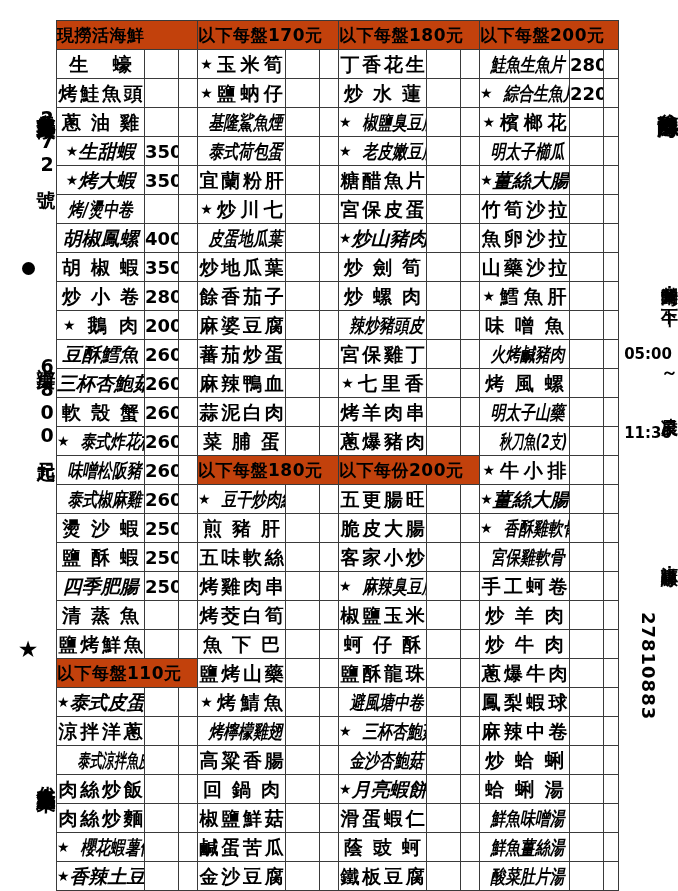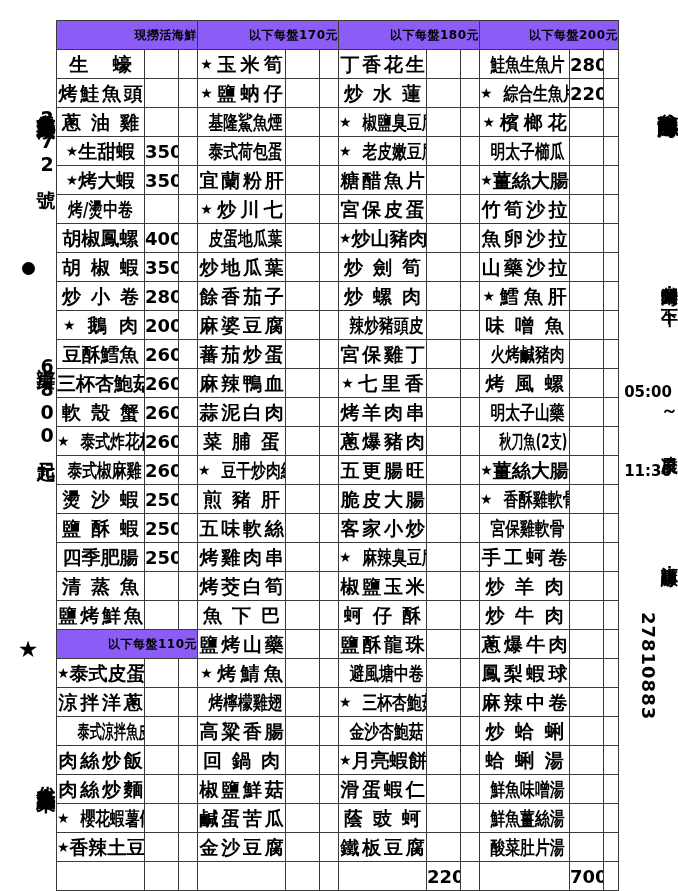--- a/index.html
+++ b/index.html
@@ -87,23 +87,23 @@
     border: 1px solid #3a3a3a;
     padding: 0;
     margin: 0;
     height: 28px;
     font-family: "DejaVu Sans", "Liberation Sans", sans-serif;
     font-weight: bold;
     vertical-align: middle;
     overflow: hidden;
   }
   .sec-head {
-    background: #8b5cf6;
-    text-align: right;
-    font-size: 12px;
+    background: #c2410c;
+    text-align: left;
+    font-size: 17px;
     letter-spacing: 0.5px;
     height: 26px;
     white-space: nowrap;
   }
   .cell-name {
     font-size: 19px;
     text-align: center;
     white-space: nowrap;
     padding: 0 1px;
     line-height: 1;
@@ -115,20 +115,21 @@
   .cell-name .spread-inner {
     display: flex;
     justify-content: space-around;
     align-items: center;
     width: 100%;
   }
   .cell-name .tight-inner {
     display: block;
     transform-origin: center center;
     white-space: nowrap;
+    font-style: italic;
   }
   .cell-price {
     font-size: 18px;
     text-align: center;
     font-family: "DejaVu Sans", "Liberation Sans", sans-serif;
     white-space: nowrap;
   }
   .cell-blank { background: #fff; }
   .star { font-size: 14px; vertical-align: 2px; }
   .shrink {
@@ -159,21 +160,21 @@
       <span class="star-glyph">★</span>
       <div class="vtext" style="position:relative;font-size:19px;height:220px;">代表高人氣點菜率</div>
     </div>
   </div>
 
   <div class="side-col" id="right-side">
     <div class="vtext" id="shop-name-block">醉翁漁港海鮮</div>
 
     <div id="hours-wrap" style="position:absolute;left:0;top:224px;width:100%;text-align:center;">
       <div class="vtext" style="position:relative;font-size:17px;height:122px;">營業時間：下午</div>
-      <div style="font-size:15px;font-weight:bold;text-align:center;line-height:1.1;margin-top:38px;">05:00</div>
+      <div style="font-size:15px;font-weight:bold;text-align:center;line-height:1.1;">05:00</div>
       <div class="vtext" style="position:relative;font-size:17px;height:22px;">～</div>
       <div class="vtext" style="position:relative;font-size:17px;height:40px;">凌晨</div>
       <div style="font-size:15px;font-weight:bold;text-align:center;line-height:1.1;">11:30</div>
     </div>
 
     <div id="phone-wrap" style="position:absolute;left:0;top:518px;width:100%;text-align:center;">
       <div class="vtext" style="position:relative;font-size:17px;height:92px;">訂購專線：</div>
       <div class="vnum" style="font-size:18px;letter-spacing:1px;margin-top:2px;">27810883</div>
     </div>
   </div>
@@ -665,20 +666,39 @@
           <td class="cell-price"></td>
           <td class="cell-blank"></td>
           <td class="cell-name">
             <span class="tight-inner"><span class="shrink-hard">秋刀魚(2支)</span></span>
           </td>
           <td class="cell-price"></td>
           <td class="cell-blank"></td>
         </tr>
         <tr>
           <td class="cell-name">
+            <span class="tight-inner"><span class="shrink">味噌松阪豬</span></span>
+          </td>
+          <td class="cell-price">260</td>
+          <td class="cell-blank"></td>
+          <td colspan="3" class="sec-head">以下每盤180元</td>
+          <td colspan="3" class="sec-head">以下每份200元</td>
+          <td class="cell-name spread">
+            <span class="spread-inner">
+              <span class="star">★</span>
+              <span>牛</span>
+              <span>小</span>
+              <span>排</span>
+            </span>
+          </td>
+          <td class="cell-price"></td>
+          <td class="cell-blank"></td>
+        </tr>
+        <tr>
+          <td class="cell-name">
             <span class="tight-inner"><span class="shrink">泰式椒麻雞</span></span>
           </td>
           <td class="cell-price">260</td>
           <td class="cell-blank"></td>
           <td class="cell-name">
             <span class="tight-inner"><span class="star">★</span><span class="shrink">豆干炒肉絲</span></span>
           </td>
           <td class="cell-price"></td>
           <td class="cell-blank"></td>
           <td class="cell-name spread">

